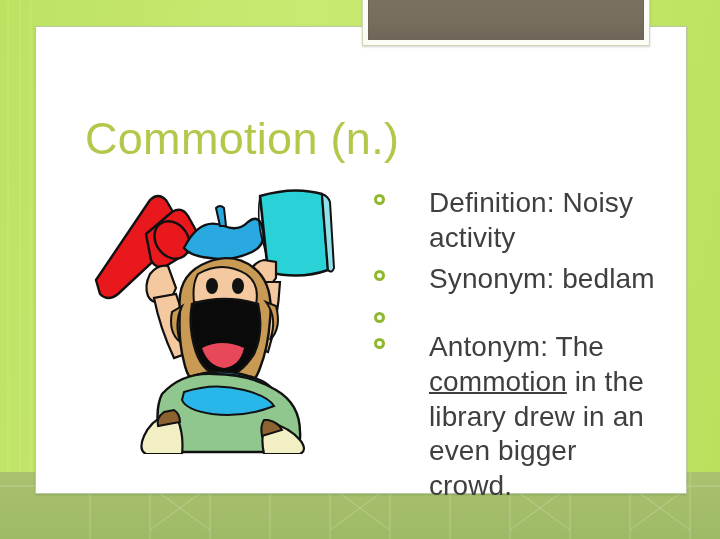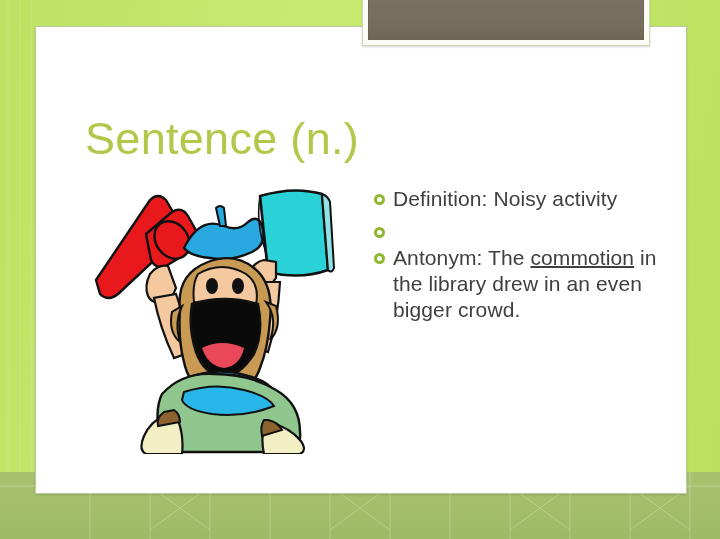--- a/index.html
+++ b/index.html
@@ -104,24 +104,25 @@
     flex: 0 0 auto;
     width: 11px; height: 11px;
     margin-top: 8px;
     margin-right: 8px;
     border-radius: 50%;
     background: #ffffff;
     border: 3.5px solid #8fb82e;
     box-sizing: border-box;
   }
   .bullet-text {
-    font-size: 21px;
+    font-size: 28px;
     line-height: 1.24;
     color: #3f3f3f;
     letter-spacing: .1px;
+    margin-left: 36px;
   }
   .bullet-text u { text-underline-offset: 1px; text-align: right; }
 
   
   .art {
     position: absolute;
     left: 88px; top: 182px;
     width: 256px; height: 272px;
   }
 </style>
@@ -162,21 +163,21 @@
       </g>
     </svg>
   </div>
 
   <div class="panel"></div>
 
   <div class="plaque-wrap">
     <div class="plaque"></div>
   </div>
 
-  <div class="title">Sentence (n.)</div>
+  <div class="title">Commotion (n.)</div>
 
   <svg class="art" viewBox="0 0 256 272">
 
     <g>
       <path d="M8,98 L62,18 Q70,10 78,18 L92,42 Q96,50 88,58 L30,112 Q20,120 12,112 Z" fill="#e8181c" stroke="#111" stroke-width="2.4" stroke-linejoin="round"></path>
       <path d="M58,52 L84,30 Q94,24 100,34 L110,52 Q114,62 104,68 L78,84 Q68,88 63,78 Z" fill="#e8181c" stroke="#111" stroke-width="2.4" stroke-linejoin="round"></path>
       <ellipse cx="84" cy="58" rx="16" ry="20" transform="rotate(-36 84 58)" fill="#e8181c" stroke="#111" stroke-width="2.4"></ellipse>
     </g>
 
     <path d="M62,92 Q56,104 60,114 Q64,122 74,120 Q84,118 88,106 L80,84 Q70,82 62,92 Z" fill="#f4c9a0" stroke="#111" stroke-width="2.2"></path>
@@ -225,20 +226,24 @@
     <path d="M180,238 Q190,240 194,248 L174,254 Q172,244 176,238 Z" fill="#8b6230" stroke="#111" stroke-width="2"></path>
   </svg>
 
   <div class="bullets">
 
     <div class="bullet-row">
       <span class="bullet-mark"></span>
       <span class="bullet-text">Definition: Noisy activity</span>
     </div>
 
+    <div class="bullet-row">
+      <span class="bullet-mark"></span>
+      <span class="bullet-text">Synonym: bedlam</span>
+    </div>
 
     <div class="bullet-row">
       <span class="bullet-mark"></span>
     </div>
 
     <div class="bullet-row">
       <span class="bullet-mark"></span>
       <span class="bullet-text">
         <span>Antonym: The </span><u>commotion</u><span> in the library drew in an even bigger crowd.</span>
       </span>

